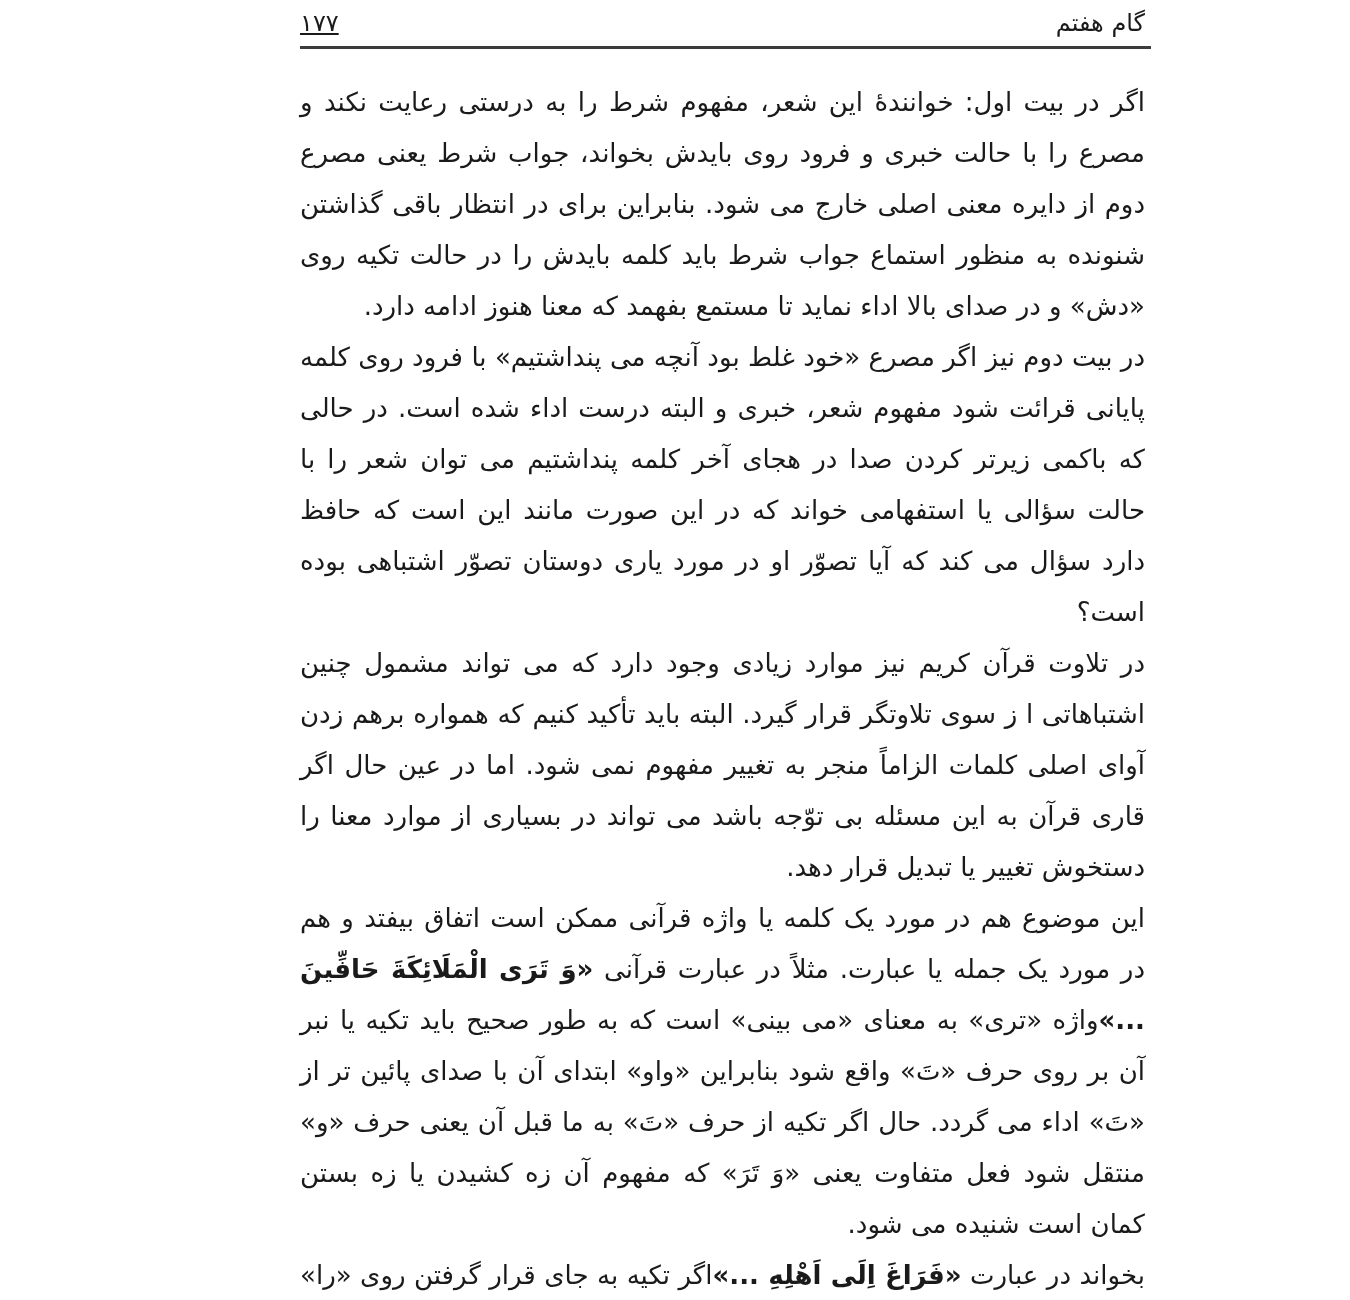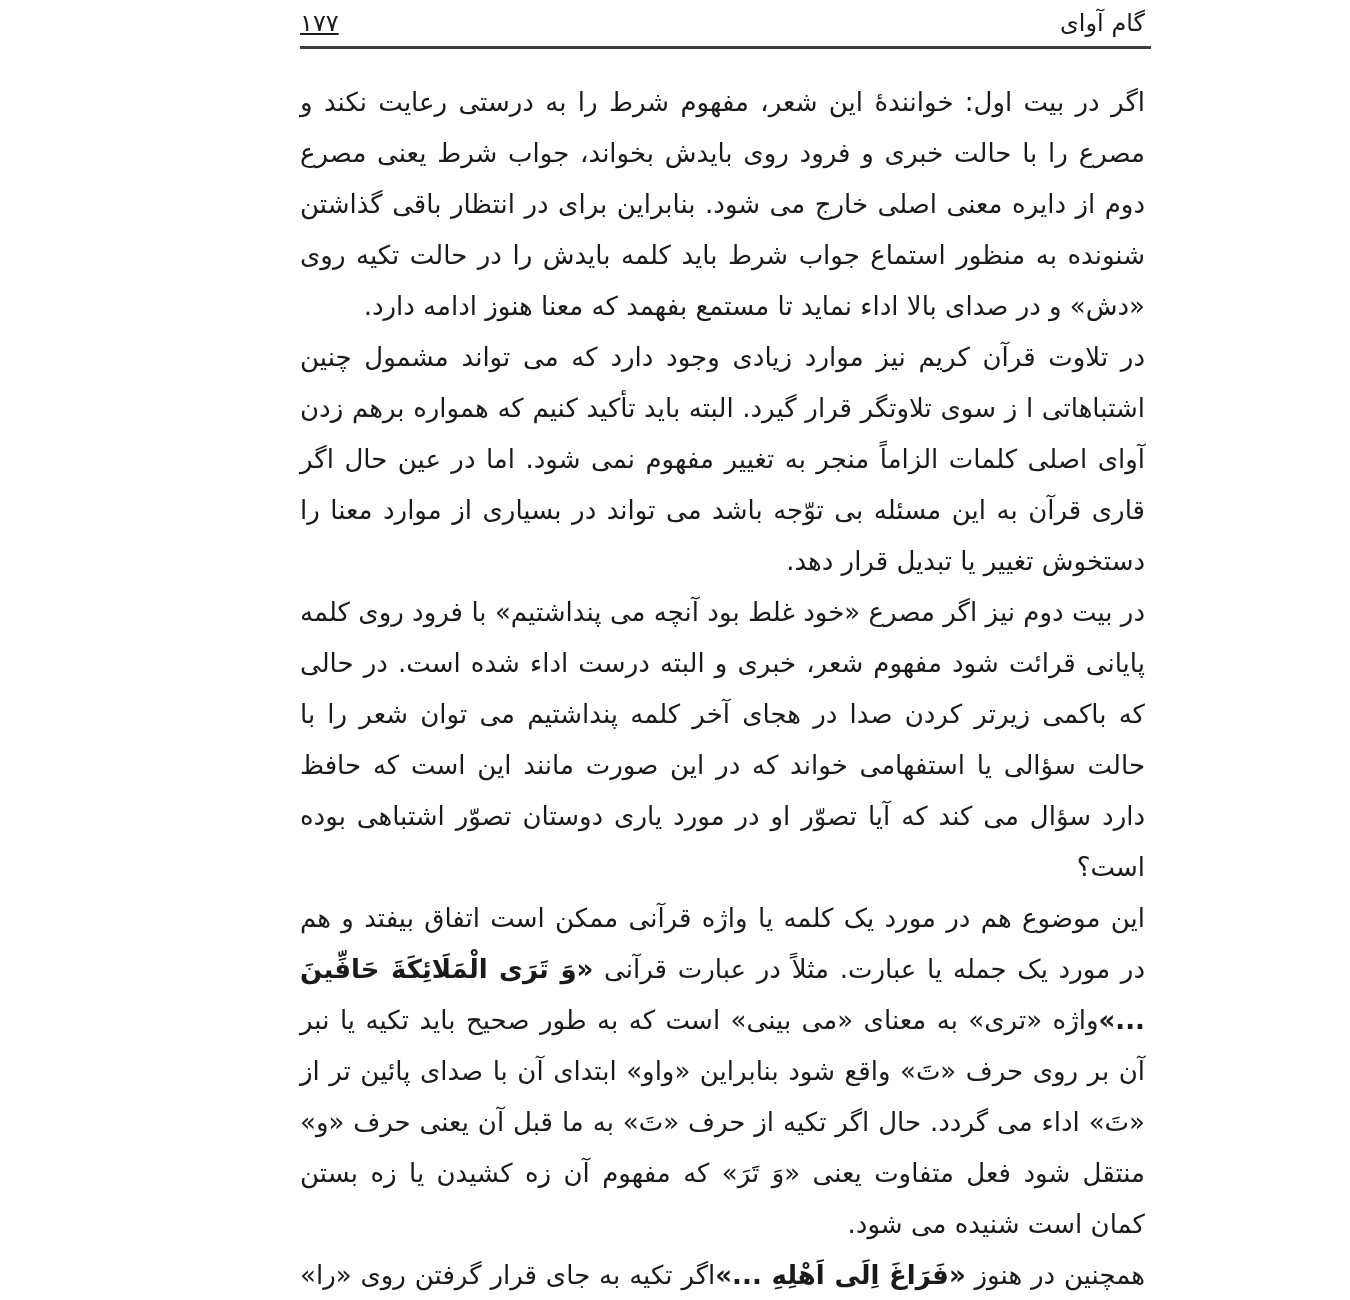--- a/index.html
+++ b/index.html
@@ -46,28 +46,28 @@
   .para{margin:0;padding:0;}
   .bold-quote{font-weight:bold;}
 </style>
 </head>
 <body>
 
 <div class="page">
   <div class="content">
 
     <div class="page-header">
-      <span class="chapter-title">گام آوای</span>
+      <span class="chapter-title">گام هفتم</span>
       <span class="page-number">۱۷۷</span>
     </div>
 
     <div class="header-rule"></div>
 
     <div class="body-text">
         <p class="para"><span>اگر در بیت اول: خوانندۀ این شعر، مفهوم شرط را به درستی رعایت نکند و مصرع را با حالت خبری و فرود روی بایدش بخواند، جواب شرط یعنی مصرع دوم از دایره معنی اصلی خارج می شود. بنابراین برای در انتظار باقی گذاشتن شنونده به منظور استماع جواب شرط باید کلمه بایدش را در حالت تکیه روی «دش» و در صدای بالا اداء نماید تا مستمع بفهمد که معنا هنوز ادامه دارد.</span></p>
+        <p class="para"><span>در بیت دوم نیز اگر مصرع «خود غلط بود آنچه می پنداشتیم» با فرود روی کلمه پایانی قرائت شود مفهوم شعر، خبری و البته درست اداء شده است. در حالی که باکمی زیرتر کردن صدا در هجای آخر کلمه پنداشتیم می توان شعر را با حالت سؤالی یا استفهامی خواند که در این صورت مانند این است که حافظ دارد سؤال می کند که آیا تصوّر او در مورد یاری دوستان تصوّر اشتباهی بوده است؟</span></p>
         <p class="para"><span>در تلاوت قرآن کریم نیز موارد زیادی وجود دارد که می تواند مشمول چنین اشتباهاتی ا ز سوی تلاوتگر قرار گیرد. البته باید تأکید کنیم که همواره برهم زدن آوای اصلی کلمات الزاماً منجر به تغییر مفهوم نمی شود. اما در عین حال اگر قاری قرآن به این مسئله بی توّجه باشد می تواند در بسیاری از موارد معنا را دستخوش تغییر یا تبدیل قرار دهد.</span></p>
-        <p class="para"><span>در بیت دوم نیز اگر مصرع «خود غلط بود آنچه می پنداشتیم» با فرود روی کلمه پایانی قرائت شود مفهوم شعر، خبری و البته درست اداء شده است. در حالی که باکمی زیرتر کردن صدا در هجای آخر کلمه پنداشتیم می توان شعر را با حالت سؤالی یا استفهامی خواند که در این صورت مانند این است که حافظ دارد سؤال می کند که آیا تصوّر او در مورد یاری دوستان تصوّر اشتباهی بوده است؟</span></p>
         <p class="para"><span>این موضوع هم در مورد یک کلمه یا واژه قرآنی ممکن است اتفاق بیفتد و هم در مورد یک جمله یا عبارت. مثلاً در عبارت قرآنی </span><span class="bold-quote">«وَ تَرَى الْمَلَائِكَةَ حَافِّينَ ...»</span><span>واژه «تری» به معنای «می بینی» است که به طور صحیح باید تکیه یا نبر آن بر روی حرف «تَ» واقع شود بنابراین «واو» ابتدای آن با صدای پائین تر از «تَ» اداء می گردد. حال اگر تکیه از حرف «تَ» به ما قبل آن یعنی حرف «و» منتقل شود فعل متفاوت یعنی «وَ تَرَ» که مفهوم آن زه کشیدن یا زه بستن کمان است شنیده می شود.</span></p>
-        <p class="para"><span>همچنین در هنوز </span><span class="bold-quote">«فَرَاغَ اِلَى اَهْلِهِ ...»</span><span>اگر تکیه به جای قرار گرفتن روی «را» بر «فا» که در اینجا به معنای پس می باشد واقع شود مفهوم کلمه عوض خواهد شد. زیرا «رَاغَ» به معنی گریختن، در رفتن و پنهانی گرایش یافتن است در حالی که</span></p>
+        <p class="para"><span>بخواند در عبارت </span><span class="bold-quote">«فَرَاغَ اِلَى اَهْلِهِ ...»</span><span>اگر تکیه به جای قرار گرفتن روی «را» بر «فا» که در اینجا به معنای پس می باشد واقع شود مفهوم کلمه عوض خواهد شد. زیرا «رَاغَ» به معنی گریختن، در رفتن و پنهانی گرایش یافتن است در حالی که</span></p>
       </div>
 
   </div>
 </div>
 
 </body></html>

